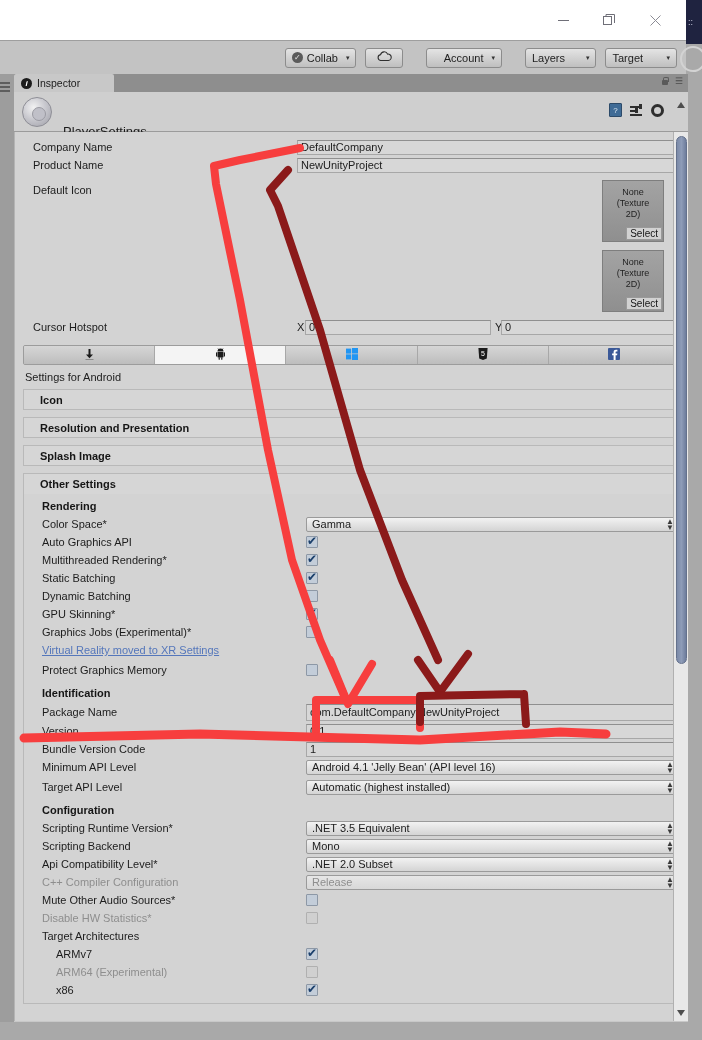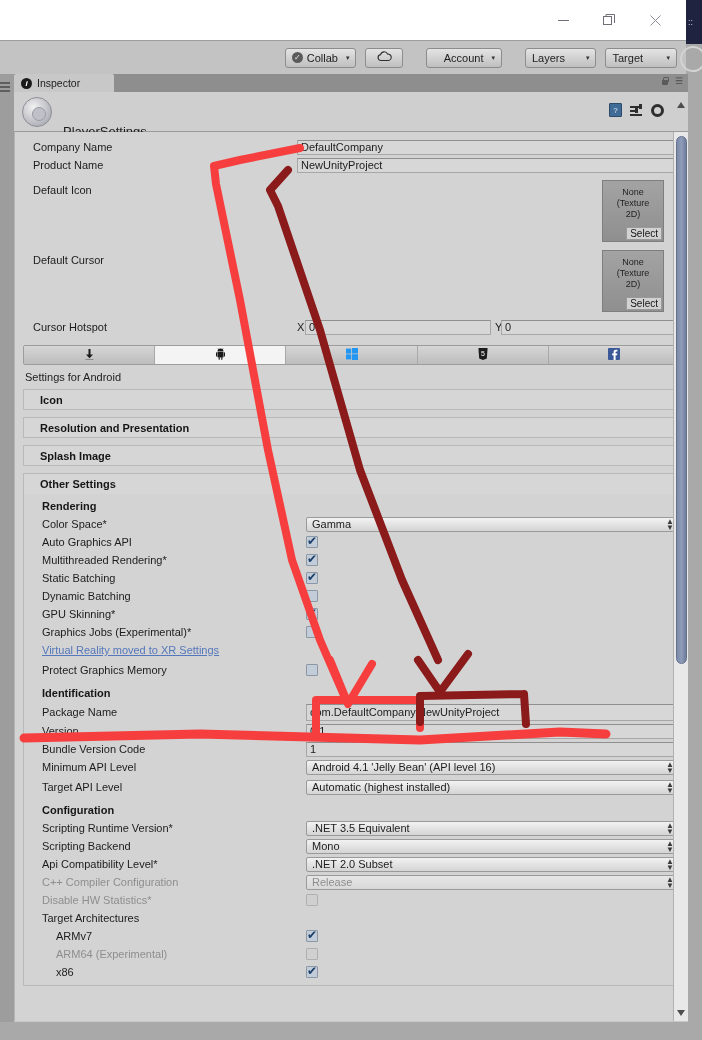--- a/index.html
+++ b/index.html
@@ -355,21 +355,20 @@
           <div>None</div>
           <div>(Texture</div>
           <div>2D)</div>
           <div class="sel-btn">Select</div>
         </div>
       </div>
 
       <div style="height:8px"></div>
 
       <div class="objfield-row">
-        <div class="row-label" style="padding-top:4px">Default Cursor</div>
         <div class="objfield-box">
           <div>None</div>
           <div>(Texture</div>
           <div>2D)</div>
           <div class="sel-btn">Select</div>
         </div>
       </div>
 
       <div style="height:6px"></div>
 
@@ -547,20 +546,24 @@
           </div>
         </div>
         <div class="row">
           <div class="row-label dim">C++ Compiler Configuration</div>
           <div class="popup dim">
             <span>Release</span>
             <span class="updown">▲<br>▼</span>
           </div>
         </div>
         <div class="row">
+          <div class="row-label">Mute Other Audio Sources*</div>
+          <div class="cb"></div>
+        </div>
+        <div class="row">
           <div class="row-label dim">Disable HW Statistics*</div>
           <div class="cb dim"></div>
         </div>
         <div class="row">
           <div class="row-label">Target Architectures</div>
         </div>
         <div class="row">
           <div class="row-label indent">ARMv7</div>
           <div class="cb on"></div>
         </div>

